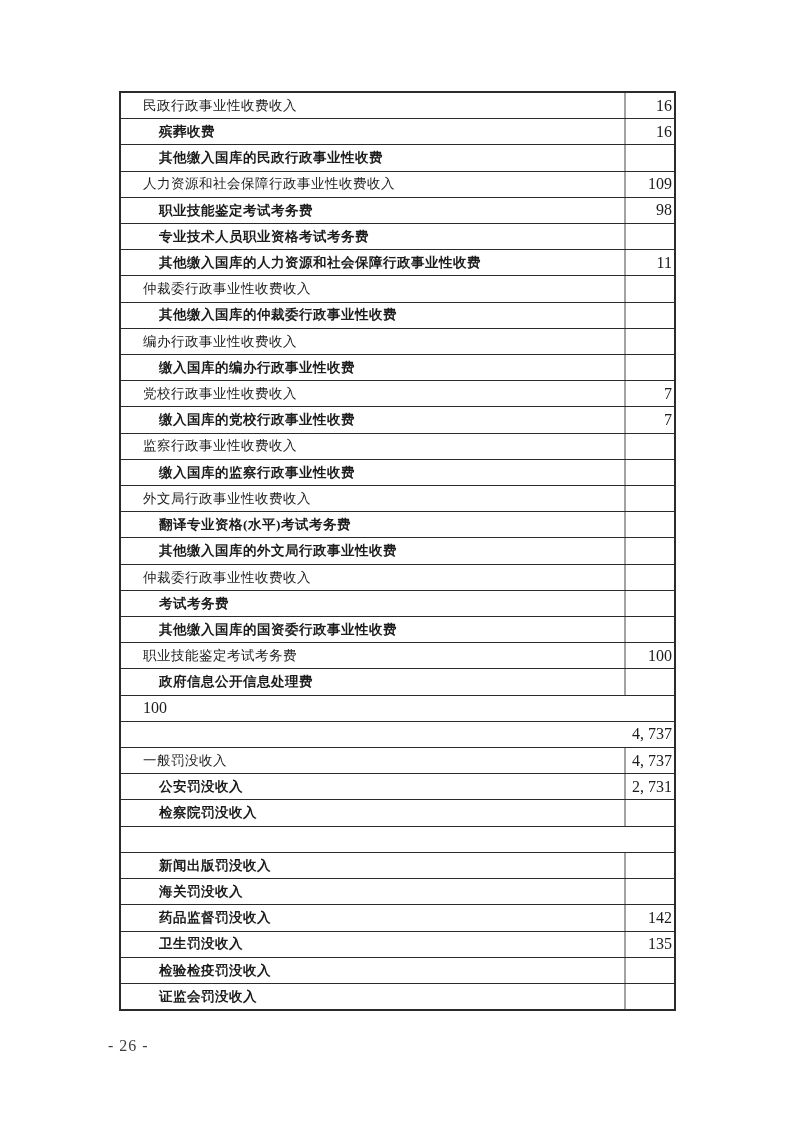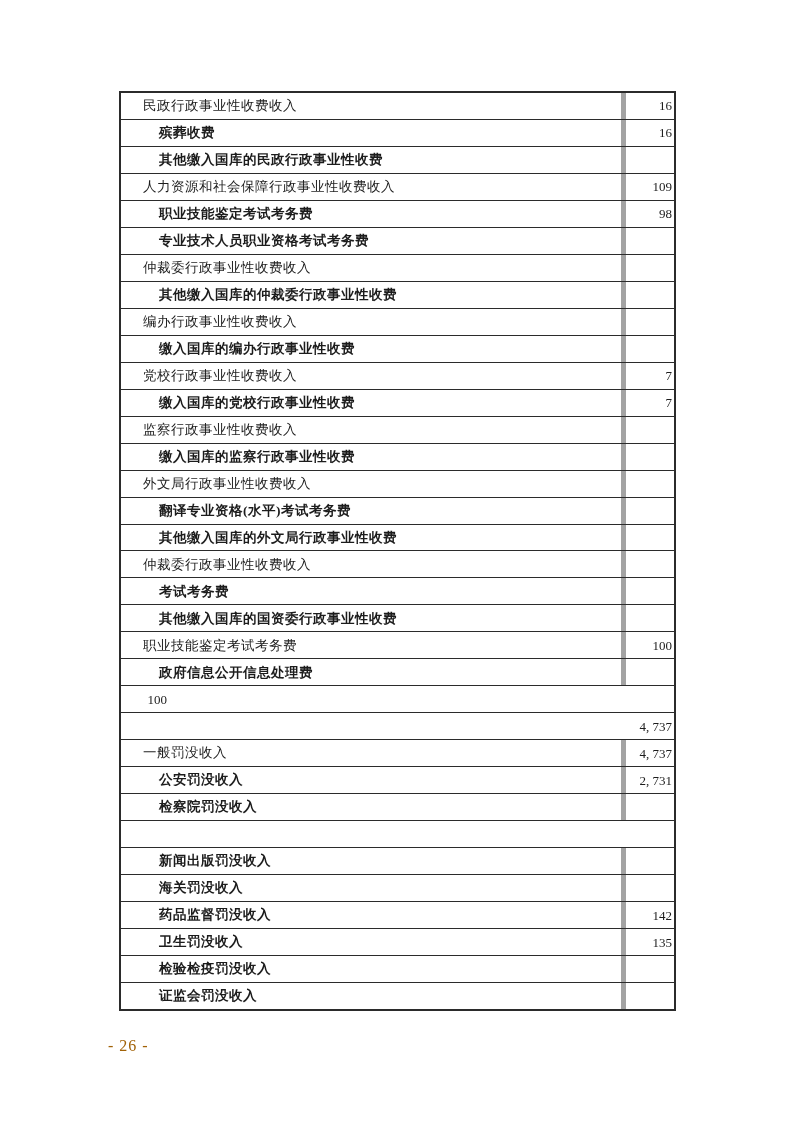--- a/index.html
+++ b/index.html
@@ -41,39 +41,39 @@
     box-sizing: border-box;
     display: flex;
     align-items: center;
     font-size: 13.5px;
     line-height: 1;
     white-space: nowrap;
     overflow: hidden;
   }
   .cell.item {
     flex: 1 1 auto;
-    border-right: 5px solid #a3a3a3;
+    border-right: 2px solid #a3a3a3;
     letter-spacing: 0.5px;
   }
   .cell.item.indent-0 { padding-left: 0; margin-top: 31px; }
   .cell.item.indent-1 { padding-left: 22px; }
   .cell.item.indent-2 { padding-left: 38px; font-weight: bold; }
   .cell.amount {
     width: 48px;
     flex: 0 0 48px;
     justify-content: flex-end;
     padding-right: 2px;
-    font-size: 13px;
+    font-size: 16px;
   }
   .page-number {
     position: absolute;
     left: 108px;
     top: 1037px;
     font-size: 16px;
-    color: #a16207;
+    color: #404040;
     letter-spacing: 1px;
   }
 </style>
 </head>
 <body>
 
 <div class="doc-page">
   <div class="budget-table" id="budget-table">
   <div class="row">
     <div class="cell item indent-1">民政行政事业性收费收入</div>
@@ -98,20 +98,24 @@
   <div class="row">
     <div class="cell item indent-2">职业技能鉴定考试考务费</div>
     <div class="cell amount">98</div>
   </div>
 
   <div class="row">
     <div class="cell item indent-2">专业技术人员职业资格考试考务费</div>
     <div class="cell amount"></div>
   </div>
 
+  <div class="row">
+    <div class="cell item indent-2">其他缴入国库的人力资源和社会保障行政事业性收费</div>
+    <div class="cell amount">11</div>
+  </div>
 
   <div class="row">
     <div class="cell item indent-1">仲裁委行政事业性收费收入</div>
     <div class="cell amount"></div>
   </div>
 
 
   <div class="row">
     <div class="cell item indent-2">其他缴入国库的仲裁委行政事业性收费</div>
     <div class="cell amount"></div>

